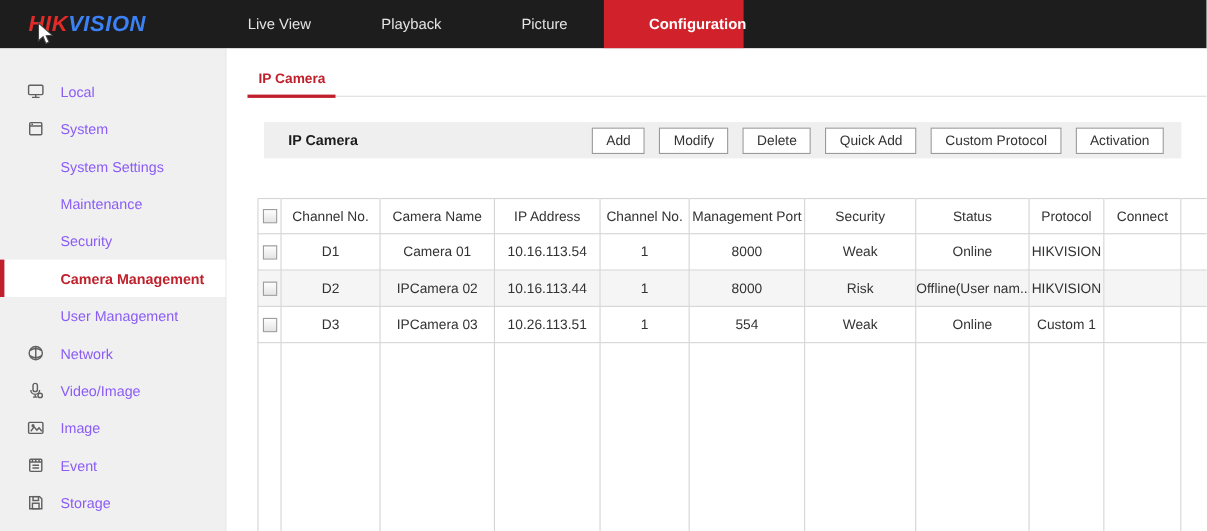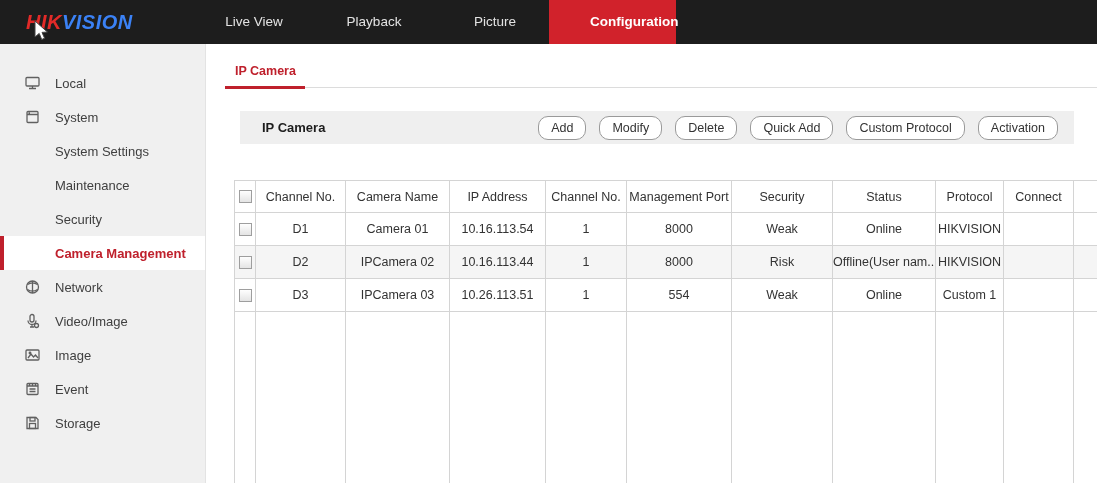--- a/index.html
+++ b/index.html
@@ -21,39 +21,39 @@
           font-style:italic; font-weight:bold; font-size:20px; letter-spacing:.5px; }
   .logo .hik { color:#e22a28; }
   .logo .vision { color:#3b82f6; }
   .nav-tab { position:absolute; top:0; height:44px; line-height:44px; text-align:center;
              color:#e3e3e3; font-size:13.5px; cursor:pointer; }
   .nav-tab.active { background:var(--config-red); color:#fff; font-weight:bold; }
   .cursor-arrow { position:absolute; left:33px; top:20px; z-index:5; }
   
   .sidebar { position:absolute; left:0; top:44px; width:206px; height:439px;
              background:#f0f0f0; border-right:1px solid #e3e3e3; padding-top:22px; }
-  .side-item { height:34px; display:flex; align-items:center; color:#404040;
+  .side-item { height:34px; display:flex; align-items:center; color:#8b5cf6;
                font-size:13px; cursor:pointer; padding-left:24px; }
   .side-item .ic { width:31px; display:flex; align-items:center; }
   .side-item.sub { padding-left:55px;align-items:center; }
   .side-item.active { background:#fff; border-left:4px solid var(--accent-red);
                       padding-left:51px; color:var(--accent-red); font-weight:bold; }
   .side-item svg { stroke:#606060; fill:none; stroke-width:1.3; }
   
   .content { position:absolute; left:206px; top:44px; width:891px; height:439px; background:#fff; }
   .tabs-bar { position:relative; height:45px; }
   .page-tab { position:absolute; left:29px; top:20px; font-size:12.5px; font-weight:bold;
               color:var(--accent-red); cursor:pointer; }
   .tabs-hr { position:absolute; left:19px; right:0; bottom:1px; height:1px; background:#dcdcdc; }
   .tab-underline { position:absolute; left:19px; bottom:0; width:80px; height:3px; background:var(--accent-red); }
   .toolbar { margin:22px 0 0 34px; width:834px; height:33px; background:#efefef;
              display:flex; align-items:center; }
   .section-title { padding-left:22px; font-size:13px; font-weight:bold; color:#1c1c1c; flex:0 0 auto; }
   .btn-group { margin-left:auto; margin-right:16px; display:flex; gap:13px; }
-  .tb-btn { height:24px; padding:0 12px; background:#fff; border:1px solid #9a9a9a; border-radius:10px;
+  .tb-btn { height:24px; padding:0 12px; background:#fff; border:1px solid #9a9a9a; border-radius:0;
             font-size:12.5px; color:#333; font-family:"Liberation Sans",sans-serif; cursor:pointer; }
   
   .table-wrap { position:relative; margin-left:28px; width:756px; height:339px;margin-top:36px; }
   table.cam { border-collapse:collapse; table-layout:fixed; width:863px;
               font-size:12.5px; color:#333; }
   table.cam th, table.cam td { border-right:1px solid var(--grid); border-bottom:1px solid var(--grid);
               text-align:center; font-weight:normal; overflow:hidden; white-space:nowrap; }
   table.cam th { height:32px; }
   table.cam td { height:33px; }
   table.cam .edge { border-left:1px solid var(--grid); }
@@ -106,20 +106,23 @@
       </div>
       <div class="side-item sub">
         <span>Maintenance</span>
       </div>
       <div class="side-item sub">
         <span>Security</span>
       </div>
       <div class="side-item sub active">
         <span>Camera Management</span>
       </div>
+      <div class="side-item sub">
+        <span>User Management</span>
+      </div>
       <div class="side-item">
         <span class="ic">
           <svg width="17" height="16" viewBox="0 0 16 16">
             <circle cx="8" cy="8" r="6"></circle>
             <path d="M3 5.5c3-2 7-2 10 0 M3 10.5c3 2 7 2 10 0 M8 2v12"></path>
           </svg>
         </span>
         <span>Network</span>
       </div>
       <div class="side-item">

